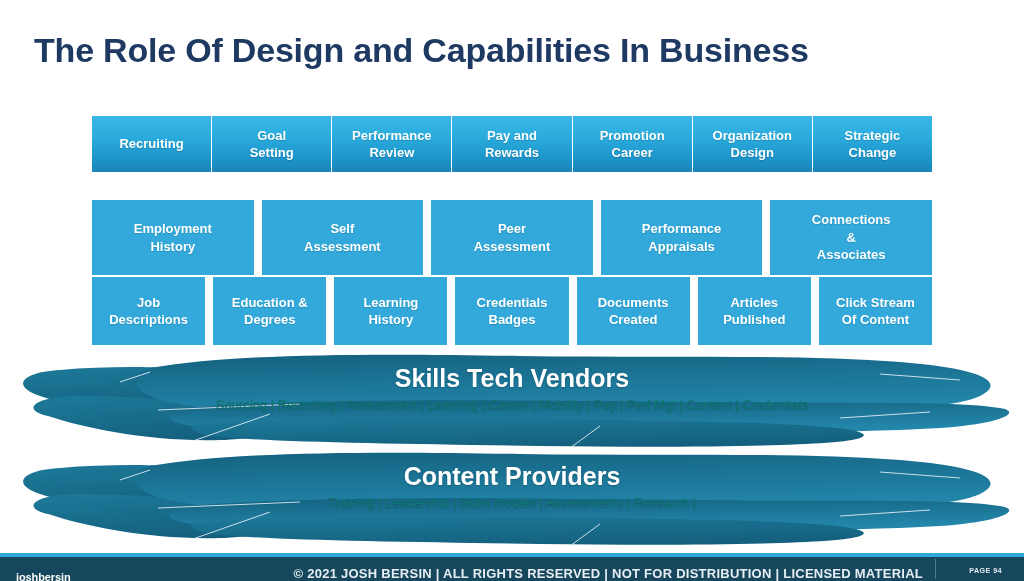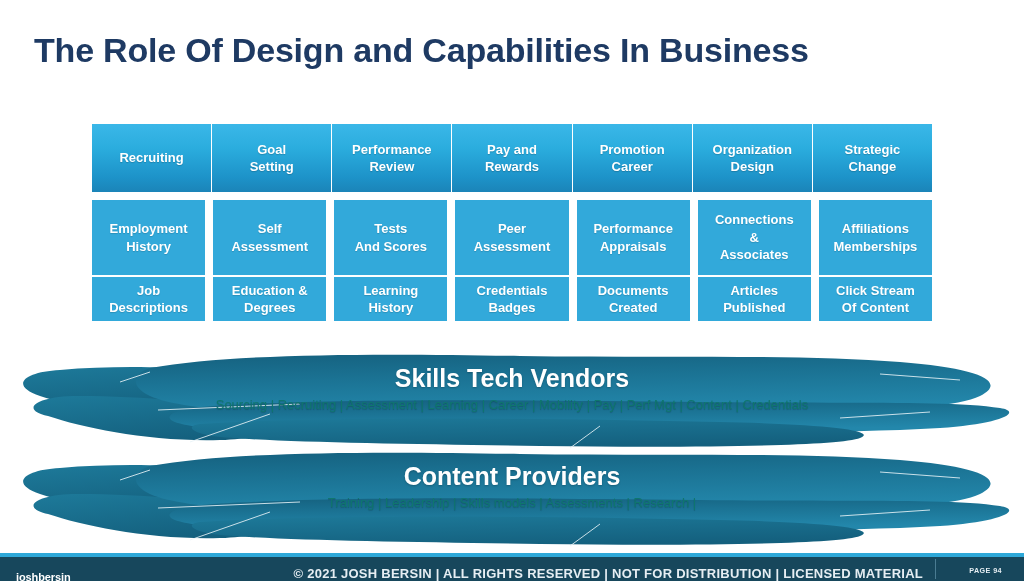--- a/index.html
+++ b/index.html
@@ -33,23 +33,23 @@
     font-weight: bold;
     color: #1e3a63;
     letter-spacing: -0.2px;
     white-space: nowrap;
   }
 
   
   .row1 {
     position: absolute;
     left: 92px;
-    top: 124px;
+    top: 116px;
     width: 840px;
-    height: 68px;
+    height: 56px;
     display: flex;
     gap: 1px;
   }
   .row1-cell {
     flex: 1 1 0;
     background: linear-gradient(180deg, #3ab7e8 0%, #2badde 35%, #1d93c9 78%, #1b84b8 100%);
     color: #ffffff;
     font-size: 13px;
     font-weight: bold;
     line-height: 1.33;
@@ -70,21 +70,21 @@
     width: 840px;
     display: flex;
     flex-direction: column;
     gap: 2px;
   }
   .grid-row {
     display: flex;
     gap: 8px;
   }
   .grid-row.r2 { height: 75px; }
-  .grid-row.r3 { height: 44px; }
+  .grid-row.r3 { height: 68px; }
   .grid-cell {
     flex: 1 1 0;
     background: #32a9da;
     color: #ffffff;
     font-size: 13px;
     font-weight: bold;
     line-height: 1.34;
     text-align: center;
     display: flex;
     align-items: center;
@@ -195,25 +195,23 @@
     <div class="row1-cell">Pay and<br>Rewards</div>
     <div class="row1-cell">Promotion<br>Career</div>
     <div class="row1-cell">Organization<br>Design</div>
     <div class="row1-cell">Strategic<br>Change</div>
   </div>
 
   <div class="grid23">
     <div class="grid-row r2">
       <div class="grid-cell">Employment<br>History</div>
       <div class="grid-cell">Self<br>Assessment</div>
-      <div class="grid-cell">Tests<br>And Scores</div>
       <div class="grid-cell">Peer<br>Assessment</div>
       <div class="grid-cell">Performance<br>Appraisals</div>
       <div class="grid-cell">Connections<br>&amp;<br>Associates</div>
-      <div class="grid-cell">Affiliations<br>Memberships</div>
     </div>
     <div class="grid-row r3">
       <div class="grid-cell">Job<br>Descriptions</div>
       <div class="grid-cell">Education &amp;<br>Degrees</div>
       <div class="grid-cell">Learning<br>History</div>
       <div class="grid-cell">Credentials<br>Badges</div>
       <div class="grid-cell">Documents<br>Created</div>
       <div class="grid-cell">Articles<br>Published</div>
       <div class="grid-cell">Click Stream<br>Of Content</div>
     </div>

